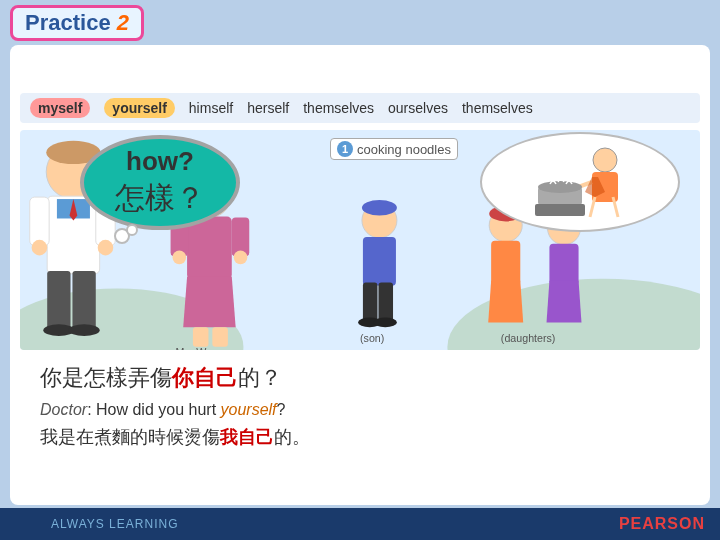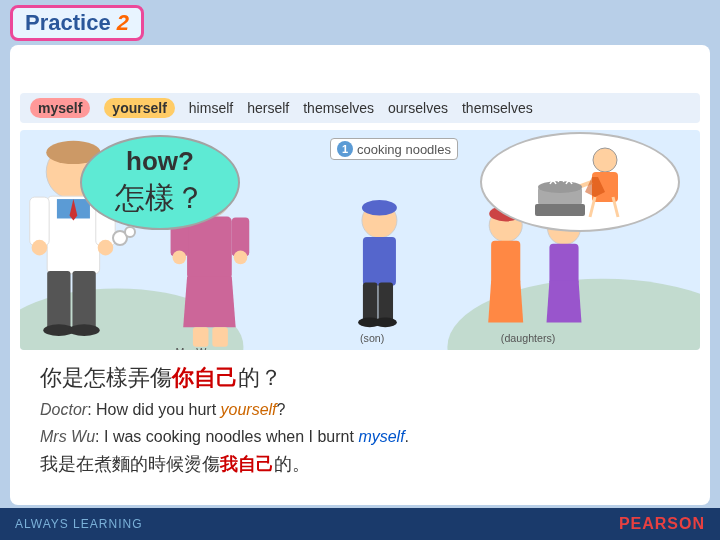--- a/index.html
+++ b/index.html
@@ -90,23 +90,23 @@
       overflow: hidden;
     }
 
     
     .thought-bubble-left {
       position: absolute;
       top: 5px;
       left: 60px;
       width: 160px;
       height: 95px;
-      background: #5eead4;
+      background: #14b8a6;
       border-radius: 50%;
-      border: 2px solid #a3a3a3;
+      border: 4px solid #a3a3a3;
       display: flex;
       flex-direction: column;
       align-items: center;
       justify-content: center;
       z-index: 3;
     }
     .thought-bubble-left::after {
       content: '';
       position: absolute;
       bottom: -18px;
@@ -248,20 +248,21 @@
       align-items: center;
       justify-content: space-between;
       padding: 0 15px;
       z-index: 20;
     }
     .always-learning {
       color: #7ab0d8;
       font-size: 12px;
       letter-spacing: 1px;
       text-transform: uppercase;
+      margin-left: 36px;
     }
     .pearson-logo {
       color: #e84040;
       font-size: 16px;
       font-weight: bold;
       letter-spacing: 1px;
     }
 
     
     .figures-svg {
@@ -411,23 +412,20 @@
   <div class="text-area">
 
     <div class="chinese-main">
       <span>你是怎樣弄傷</span><span class="highlight-red">你自己</span><span>的？</span>
     </div>
 
     <div class="dialog-line">
       <span class="dialog-label">Doctor</span><span>: How did you hurt </span><span class="dialog-highlight">yourself</span><span>?</span>
     </div>
 
-    <div class="dialog-line">
-      <span class="dialog-label">Mrs Wu</span><span>: I was cooking noodles when I burnt </span><span class="dialog-highlight-blue">myself</span><span>.</span>
-    </div>
 
     <div class="chinese-sub">
       <span>我是在煮麵的時候燙傷</span><span class="highlight-red">我自己</span><span>的。</span>
     </div>
 
   </div>
 
 </div>
 
 <div class="bottom-bar">

